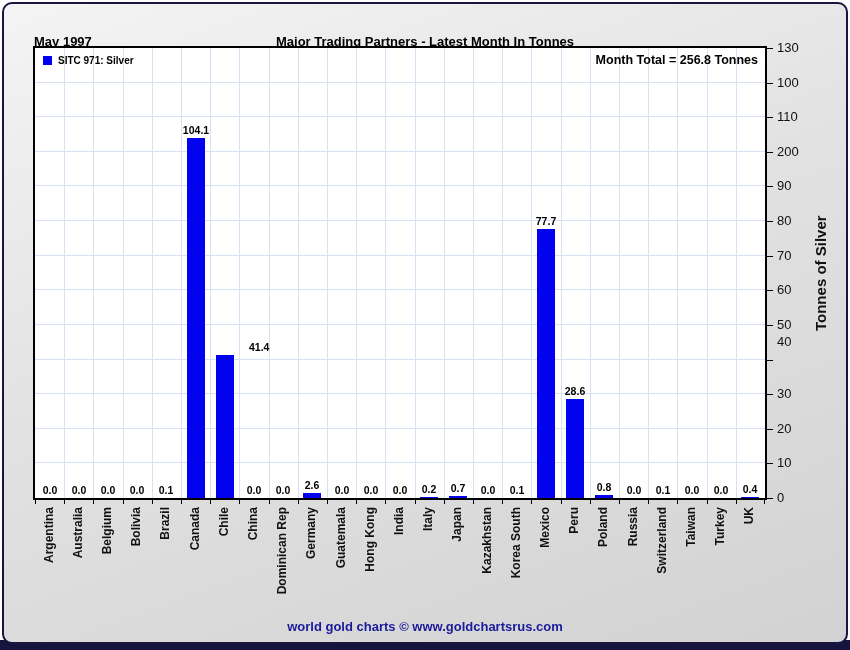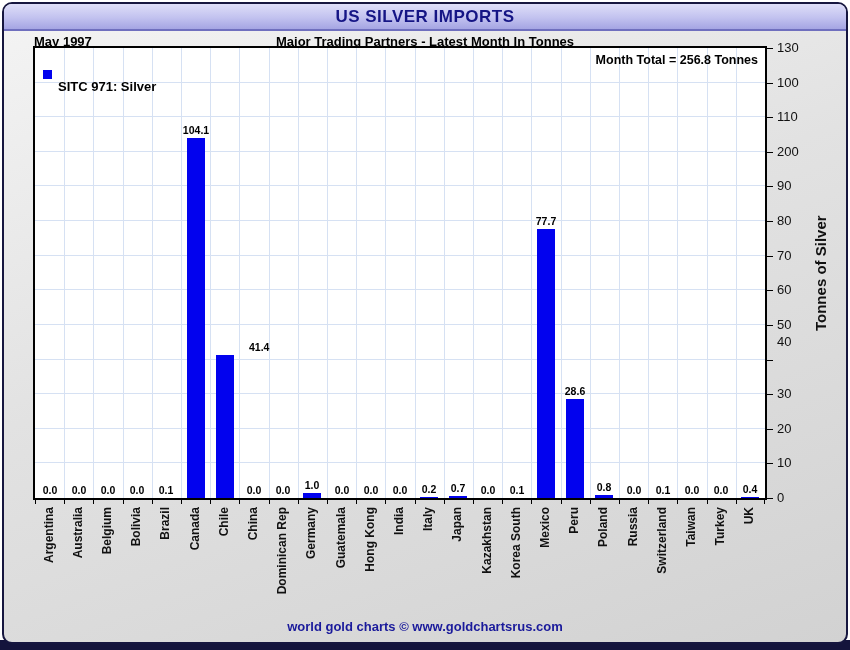--- a/index.html
+++ b/index.html
@@ -36,21 +36,21 @@
   .plot-inner { position:absolute; left:0; top:0; width:730px; height:450px; }
 
   .vgrid { position:absolute; top:0; bottom:0; width:1px; background:#d6e1f3; }
   .hgrid { position:absolute; left:0; right:0; height:1px; background:#d6e1f3; }
 
   .bar { position:absolute; background:#0202ee; }
   .bar-value { position:absolute; font-size:10.5px; font-weight:bold; color:#000; text-align:center; white-space:nowrap; }
 
   .legend { position:absolute; left:8px; top:7px; display:flex; align-items:center; gap:6px; }
   .legend-swatch { width:9px; height:9px; background:#0202ee; display:inline-block; }
-  .legend-label { font-size:13px; font-weight:bold; color:#000;margin-top:24px; }
+  .legend-label { font-size:10px; font-weight:bold; color:#000; }
 
   .month-total { position:absolute; right:7px; top:5px; font-size:12.5px; font-weight:bold; color:#000; }
 
   .x-axis { position:absolute; left:31px; top:496px; width:730px; height:125px; }
   .x-tick { position:absolute; top:0; width:1px; height:4px; background:#000; }
   .x-label {
     position:absolute; top:7px;
     writing-mode:vertical-rl; transform:rotate(180deg);
     font-size:12px; font-weight:bold; color:#111; white-space:nowrap;
   }
@@ -69,23 +69,20 @@
     font-size:13px; font-weight:bold; color:#1a1a9b; }
 </style>
 </head>
 <body>
 
 <div class="canvas">
   <div class="bottom-strip"></div>
 
   <div class="panel">
 
-    <div class="header-band">
-      <div class="title">US SILVER IMPORTS</div>
-    </div>
 
     <div class="subheader">
       <span class="date-label">May 1997</span>
       <span class="subtitle">Major Trading Partners - Latest Month In Tonnes</span>
     </div>
 
     <div class="plot">
       <div class="plot-inner" id="plot-inner">
           <div class="hgrid" style="bottom: 34.6154px;"></div>
           <div class="hgrid" style="bottom: 69.2308px;"></div>
@@ -128,21 +125,21 @@
           <div class="bar-value" style="left: 53px; width: 40px; bottom: 2px;">0.0</div>
           <div class="bar-value" style="left: 82px; width: 40px; bottom: 2px;">0.0</div>
           <div class="bar-value" style="left: 111px; width: 40px; bottom: 2px;">0.1</div>
           <div class="bar" title="Canada" style="left: 152px; width: 18px; bottom: 0px; height: 360px;"></div>
           <div class="bar-value" style="left: 141px; width: 40px; bottom: 362px;">104.1</div>
           <div class="bar" title="Chile" style="left: 181px; width: 18px; bottom: 0px; height: 143px;"></div>
           <div class="bar-value" style="left: 170px; width: 40px; bottom: 145px; padding-left: 44px;">41.4</div>
           <div class="bar-value" style="left: 199px; width: 40px; bottom: 2px;">0.0</div>
           <div class="bar-value" style="left: 228px; width: 40px; bottom: 2px;">0.0</div>
           <div class="bar" title="Germany" style="left: 268px; width: 18px; bottom: 0px; height: 5px;"></div>
-          <div class="bar-value" style="left: 257px; width: 40px; bottom: 7px;">1.0</div>
+          <div class="bar-value" style="left: 257px; width: 40px; bottom: 7px;">2.6</div>
           <div class="bar-value" style="left: 287px; width: 40px; bottom: 2px;">0.0</div>
           <div class="bar-value" style="left: 316px; width: 40px; bottom: 2px;">0.0</div>
           <div class="bar-value" style="left: 345px; width: 40px; bottom: 2px;">0.0</div>
           <div class="bar" title="Italy" style="left: 385px; width: 18px; bottom: 0px; height: 1px;"></div>
           <div class="bar-value" style="left: 374px; width: 40px; bottom: 3px;">0.2</div>
           <div class="bar" title="Japan" style="left: 414px; width: 18px; bottom: 0px; height: 2px;"></div>
           <div class="bar-value" style="left: 403px; width: 40px; bottom: 4px;">0.7</div>
           <div class="bar-value" style="left: 433px; width: 40px; bottom: 2px;">0.0</div>
           <div class="bar-value" style="left: 462px; width: 40px; bottom: 2px;">0.1</div>
           <div class="bar" title="Mexico" style="left: 502px; width: 18px; bottom: 0px; height: 269px;"></div>

